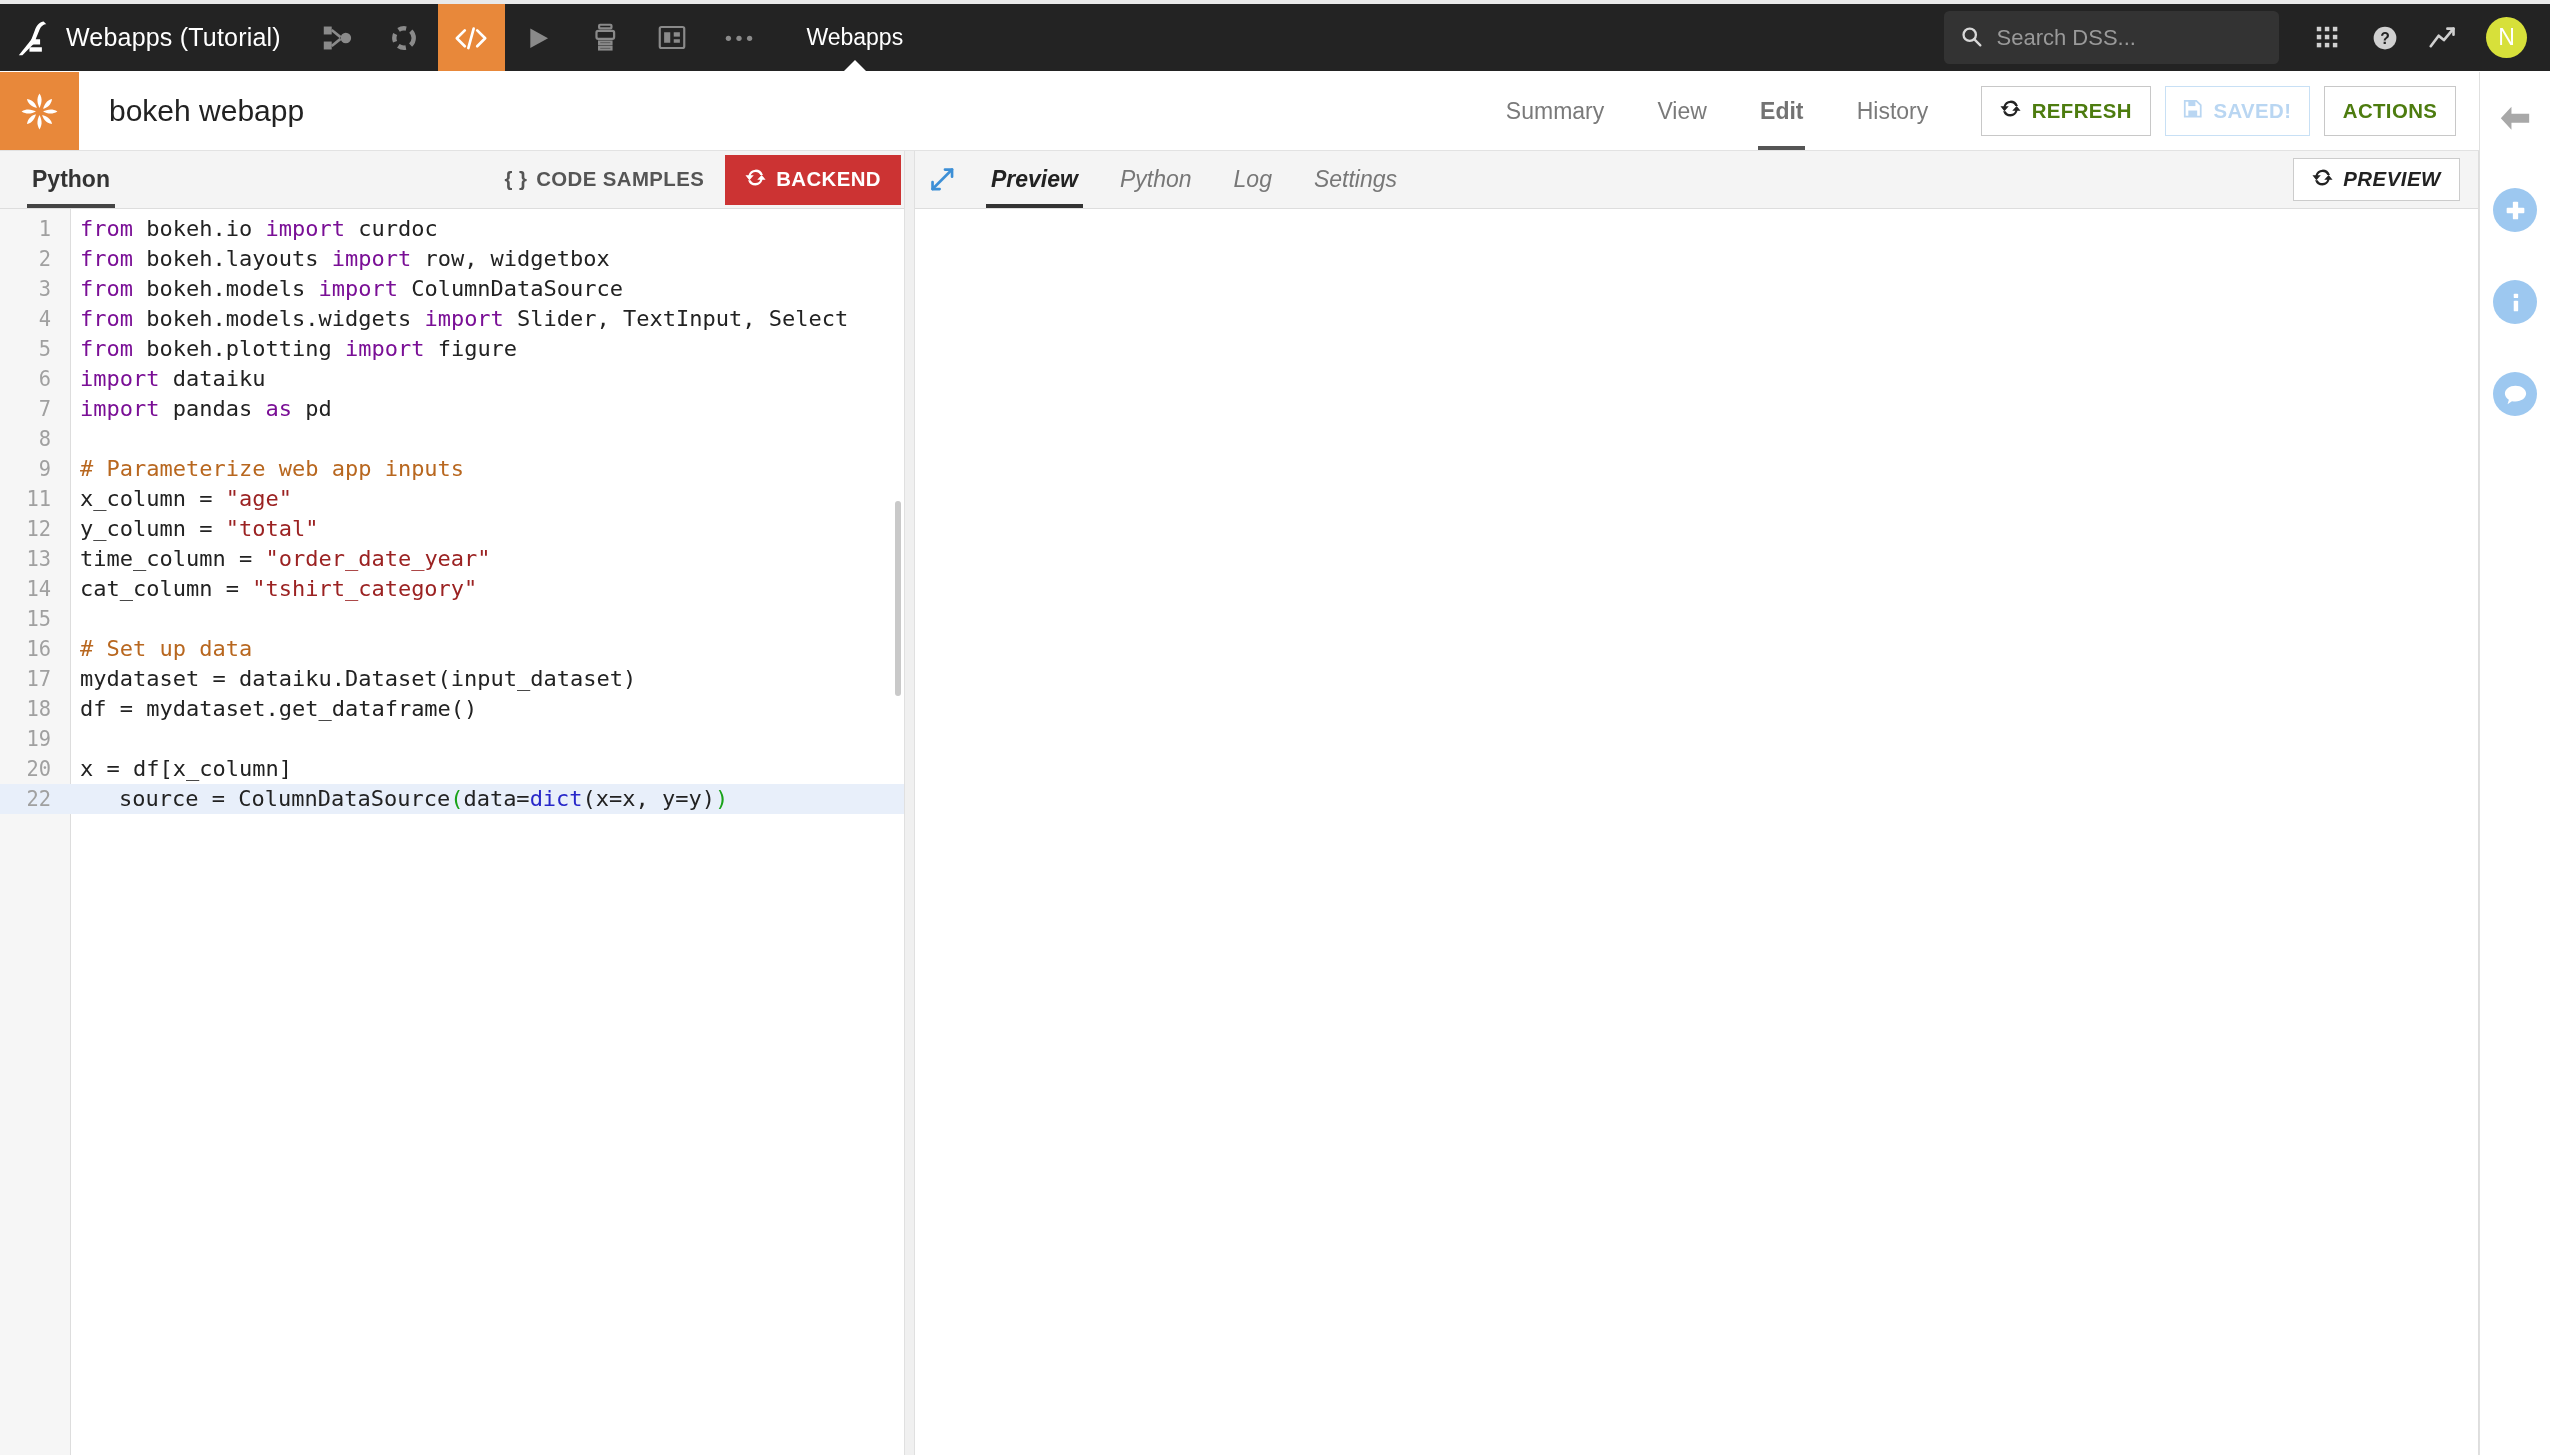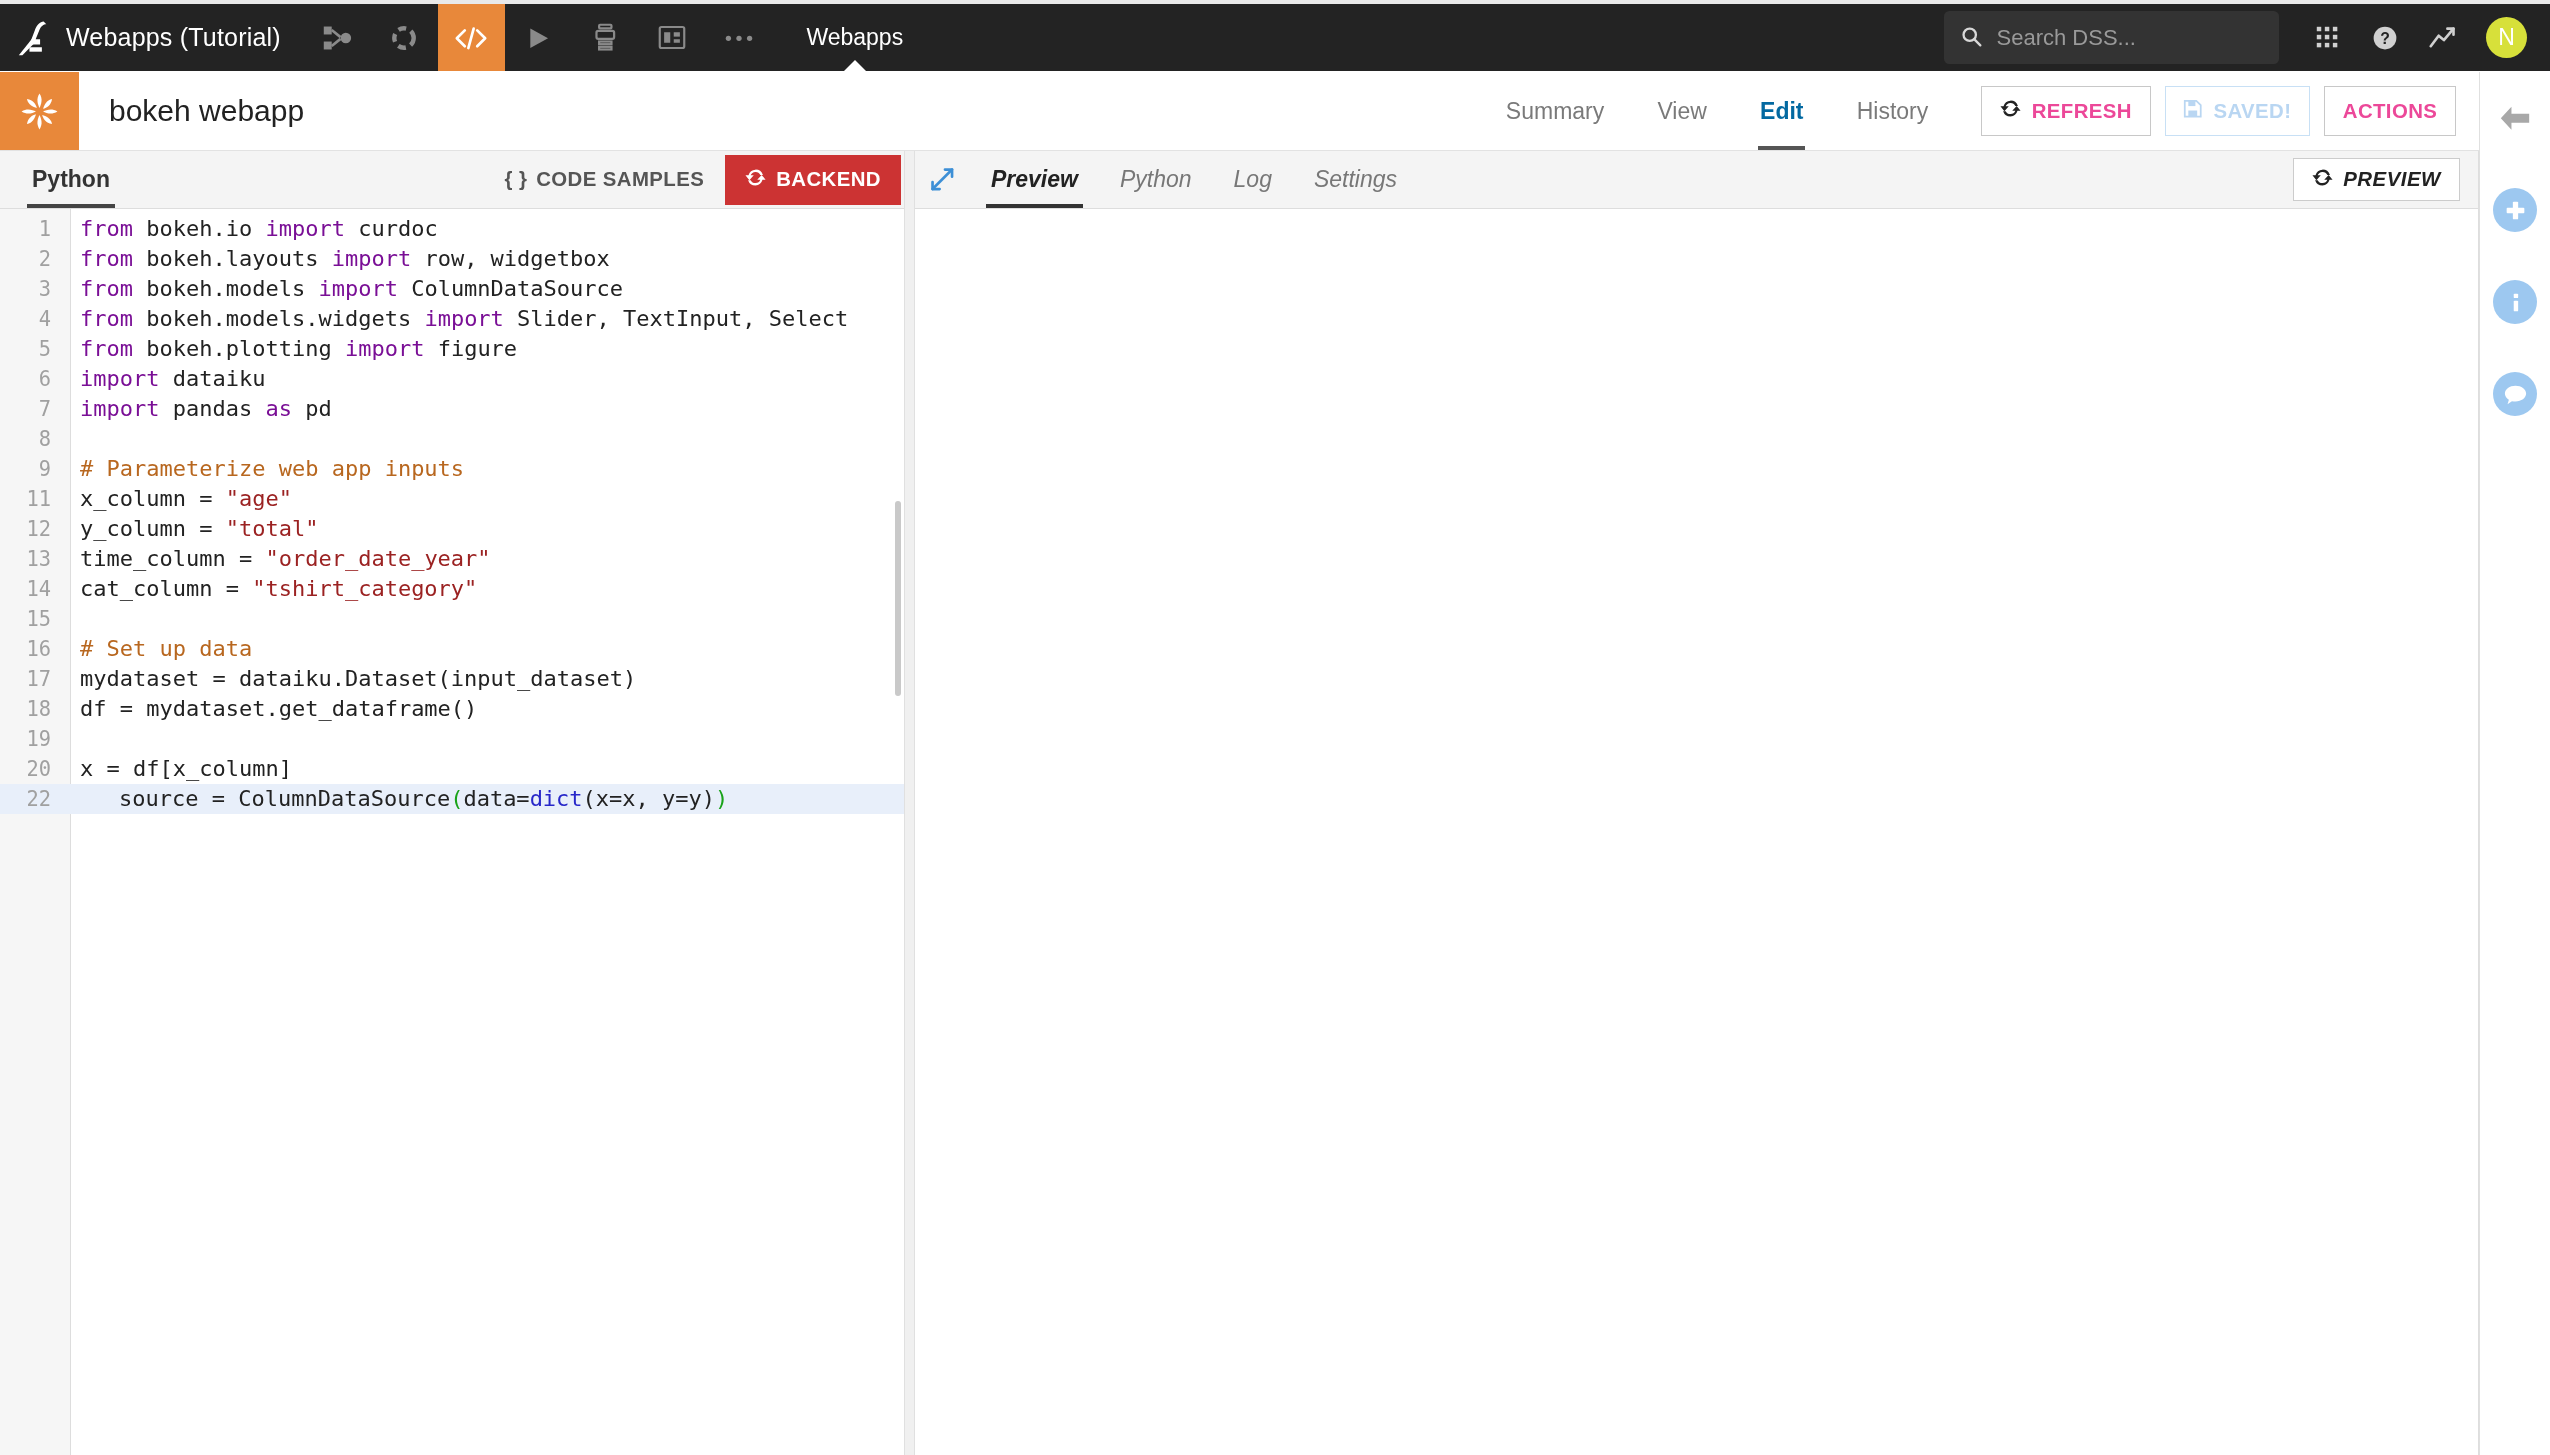--- a/index.html
+++ b/index.html
@@ -75,28 +75,28 @@
   .proj-title {
     display:flex; align-items:center; font-size:30px; color:#222222;
     padding-left:30px; white-space:nowrap;
   }
   .proj-spacer { flex:1 1 auto; }
   .proj-tabs { display:flex; align-items:stretch; }
   .proj-tab {
     display:flex; align-items:center; position:relative; padding:0 26.6px;
     font-size:23px; color:#7a7a7a; cursor:pointer; white-space:nowrap;
   }
-  .proj-tab.active { color:#0369a1; font-weight:bold; }
+  .proj-tab.active { color:#737373; font-weight:bold; }
   .proj-tab.active::after {
     content:""; position:absolute; bottom:0; left:25px; right:25px; height:4.4px; background:#555555;
   }
   .proj-actions { display:flex; align-items:center; gap:14px; padding:0 23px 0 26.6px; }
   .btn {
     display:flex; align-items:center; gap:10.6px; height:50px; padding:0 17.7px;
-    border:0.9px solid #c8c8c8; background:#ffffff; color:#ec4899;
+    border:0.9px solid #c8c8c8; background:#ffffff; color:#4d7c0f;
     font-size:20.4px; font-weight:bold; letter-spacing:0.4px; cursor:pointer; white-space:nowrap;
   }
   .btn.disabled { color:#b9d6f2; border-color:#c8e0f5; cursor:default; }
   .proj-collapse {
     width:71px; display:flex; align-items:center; justify-content:center;
     color:#a8a8a8; cursor:pointer; flex:0 0 71px;
   }
 
   
   .editor-pane {

